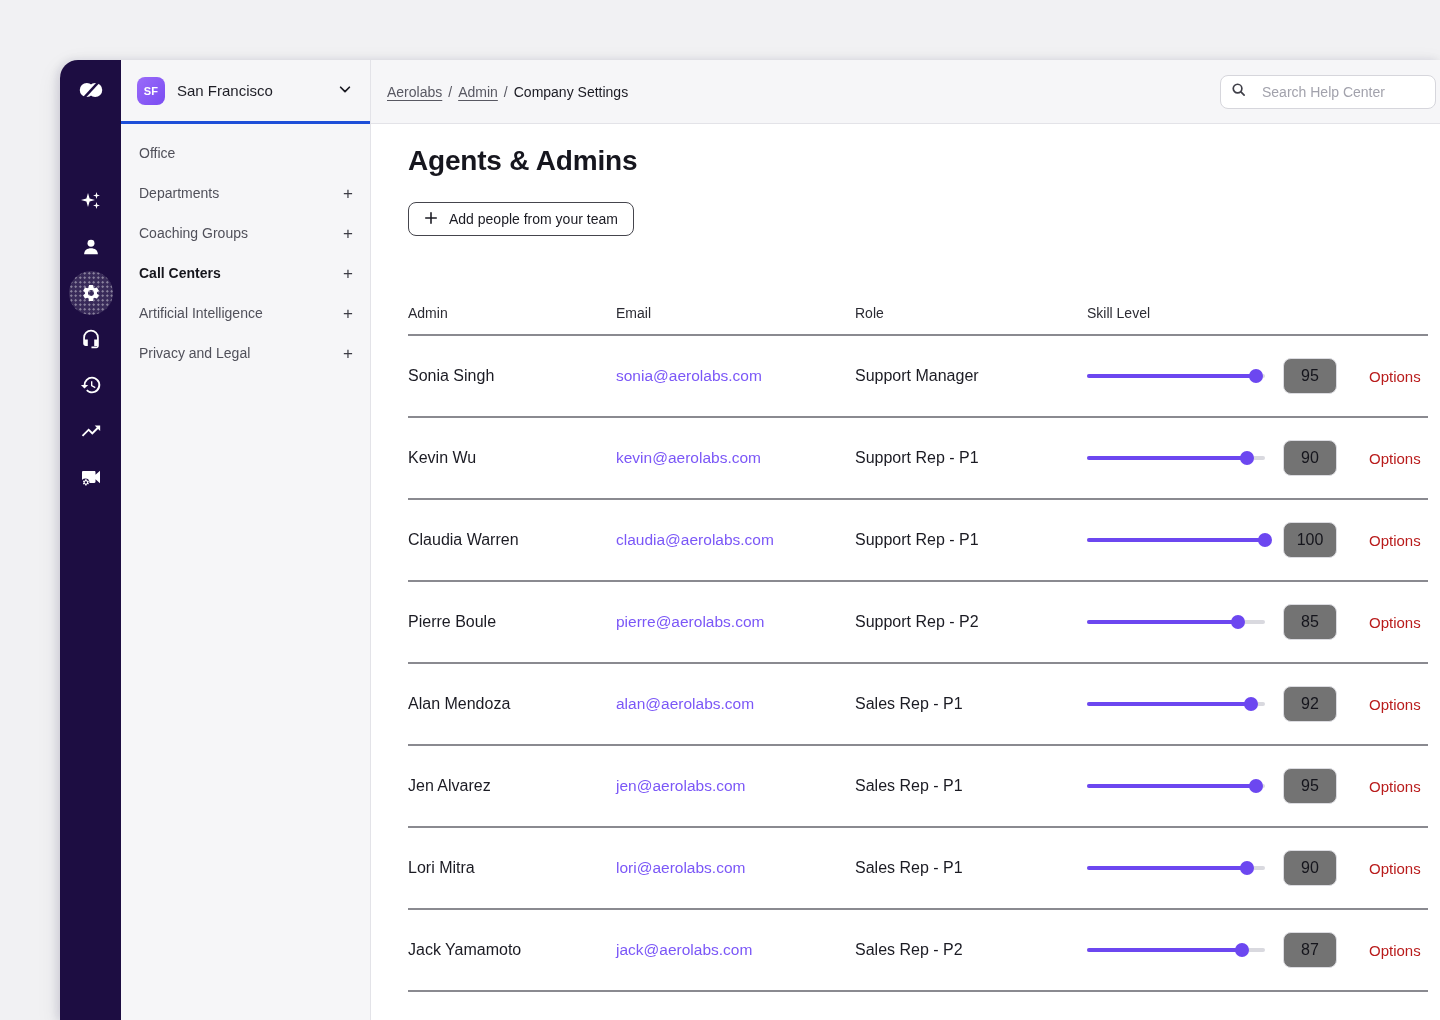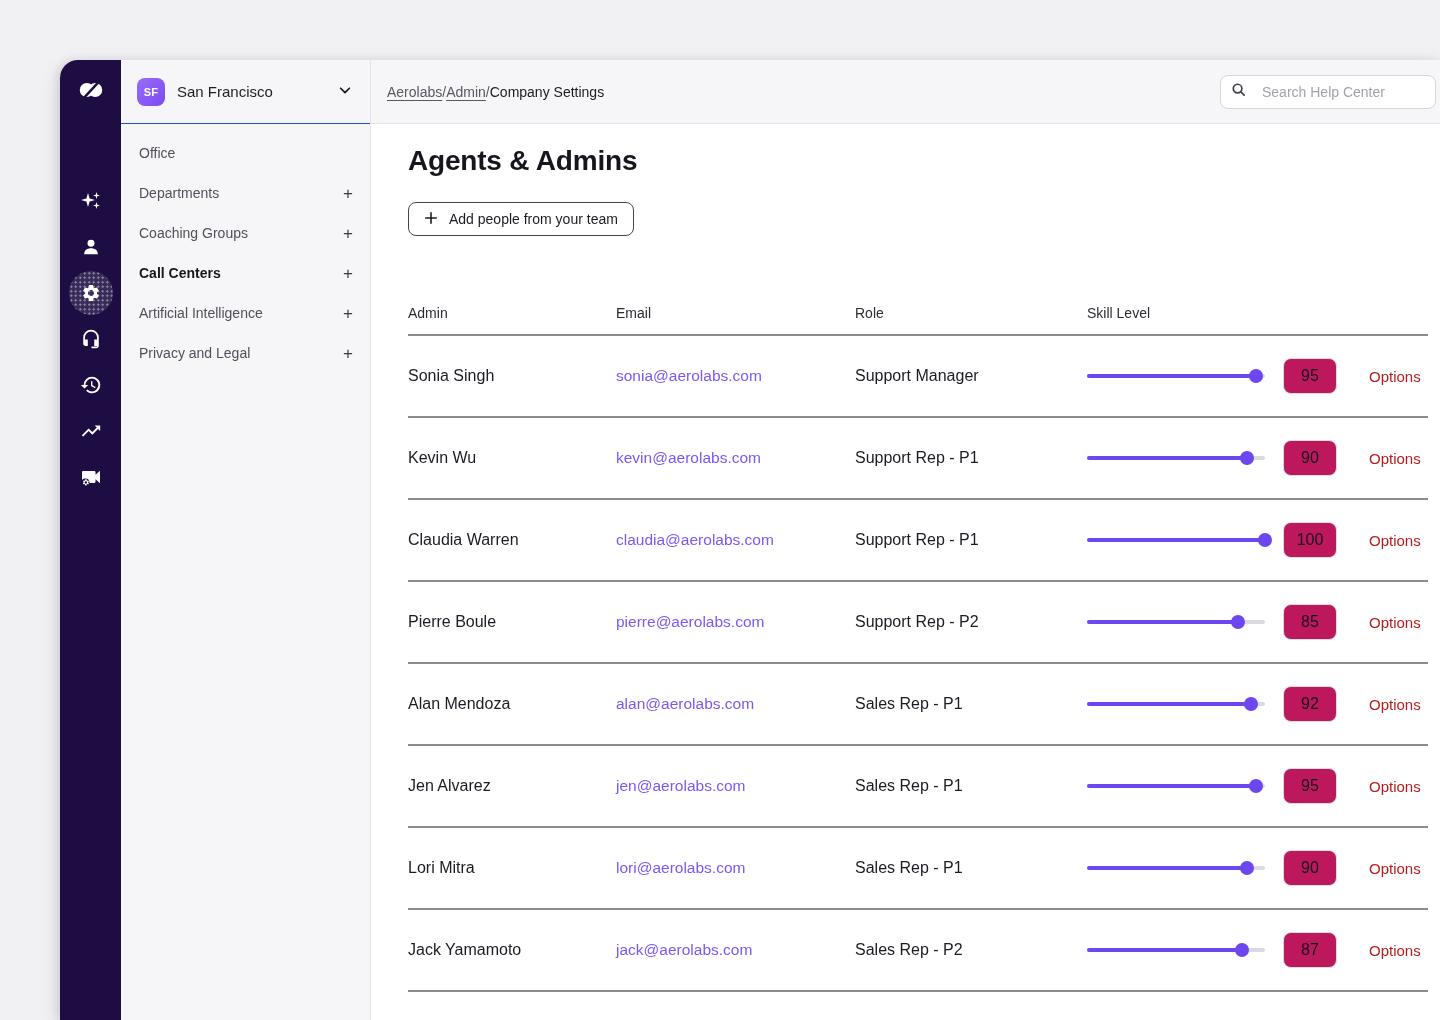--- a/index.html
+++ b/index.html
@@ -40,21 +40,21 @@
     background-image:radial-gradient(rgba(255,255,255,.45) 1.1px, transparent 1.2px);
     background-size:4.5px 4.5px;
   }
 
   
   .nav {
     width:250px; flex:0 0 250px; background:#f6f6f8;
     border-right:1px solid #e3e3e8; display:flex; flex-direction:column;
   }
   .workspace {
-    height:64px; flex:0 0 64px; border-bottom:1px solid #1d4ed8;
+    height:64px; flex:0 0 64px; border-bottom:3px solid #1d4ed8;
     display:flex; align-items:center; padding:0 18px 0 16px; cursor:pointer;
   }
   .ws-badge {
     width:28px; height:28px; border-radius:8px;
     background:linear-gradient(135deg,#9a6bf9 0%,#7a4cf2 100%);
     color:#fff; font-size:11px; font-weight:bold;
     display:grid; place-items:center; letter-spacing:.3px;
   }
   .ws-name { margin-left:12px; font-size:15px; color:#1e1e26; }
   .ws-chevron { margin-left:auto; }
@@ -67,21 +67,21 @@
   .nav-item.active .nav-label { font-weight:bold; color:#15151c; }
   .nav-plus { font-size:17px; color:#3c3c45; line-height:1; font-weight:normal; }
 
   
   .content { flex:1; display:flex; flex-direction:column; min-width:0; }
   .topbar {
     height:64px; flex:0 0 64px; background:#f6f6f8;
     border-bottom:1px solid #e3e3e8;
     display:flex; align-items:center; padding:0 4px 0 16px;
   }
-  .breadcrumb { font-size:14px; color:#585862; display:flex; align-items:center; }
+  .breadcrumb { font-size:14px; color:#585862; display:flex; align-items:center; gap:6px; }
   .crumb-link { color:#585862; text-decoration:underline; text-underline-offset:3px; cursor:pointer; }
   .crumb-current { color:#1b1b23; }
   .search-box {
     margin-left:auto; width:216px; height:34px; background:#fff;
     border:1px solid #d6d6dc; border-radius:8px;
     display:flex; align-items:center; padding:0 10px; gap:16px;
   }
   .search-box input {
     border:none; outline:none; background:transparent;
     font-family:"Liberation Sans", sans-serif; font-size:14px; color:#1b1b23;
@@ -110,21 +110,21 @@
   .cell-skill { display:flex; align-items:center; }
   .slider { position:relative; width:178px; height:14px; cursor:pointer; flex:0 0 178px; }
   .slider-track { position:absolute; left:0; top:5px; width:100%; height:4px; border-radius:2px; background:#d9d9df; }
   .slider-fill { position:absolute; left:0; top:5px; height:4px; border-radius:2px; background:#6c47f0; }
   .slider-thumb {
     position:absolute; top:0; width:14px; height:14px; border-radius:50%;
     background:#6c47f0; transform:translateX(-7px);
   }
   .skill-value {
     margin-left:18px; width:54px; height:36px; text-align:center;
-    border:1.5px solid #dcdce1; border-radius:8px; background:#be185d;
+    border:1.5px solid #dcdce1; border-radius:8px; background:#737373;
     font-family:"Liberation Sans", sans-serif; font-size:16px; color:#15151c;
   }
   .options-link { margin-left:32px; font-size:15px; color:#b91c1c; cursor:pointer; }
 </style>
 </head>
 <body>
 
 <div class="window">
 
   <div class="rail">

